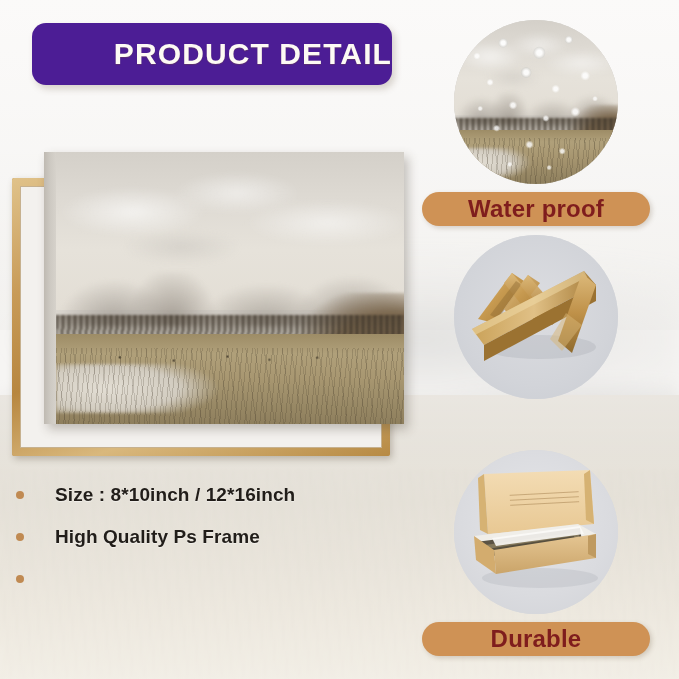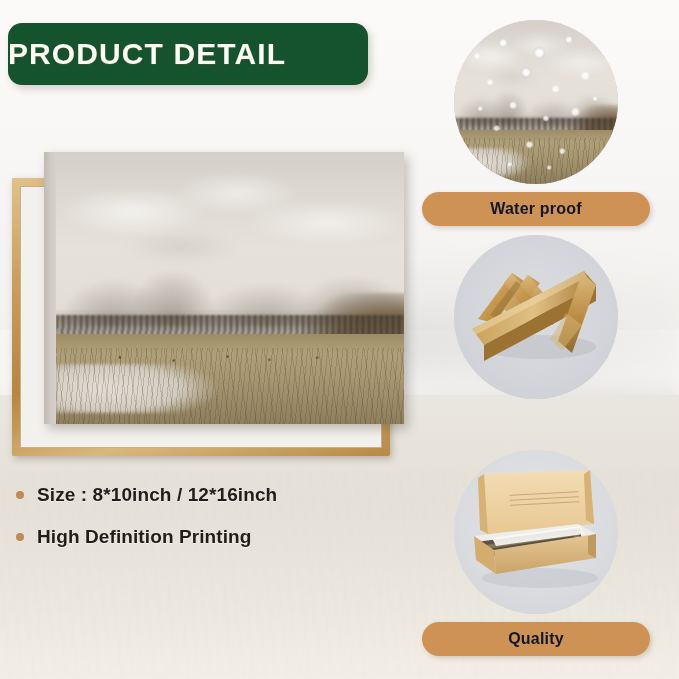--- a/index.html
+++ b/index.html
@@ -65,31 +65,31 @@
   }
   .bg-wash {
     position: absolute;
     inset: 0;
     background: linear-gradient(180deg, rgba(255,255,255,.62) 0%, rgba(255,255,255,.42) 38%, rgba(255,255,255,.46) 62%, rgba(255,255,255,.52) 100%);
   }
 
   
   .header-banner {
     position: absolute;
-    left: 8px;
+    left: 32px;
     top: 23px;
     width: 360px;
     height: 62px;
-    background: #14532d;
+    background: #4c1d95;
     border-radius: 14px;
     box-shadow: 3px 4px 7px rgba(90,70,45,.22);
     z-index: 6;
     display: flex;
     align-items: center;
-    justify-content: flex-start;
+    justify-content: flex-end;
   }
   .header-banner-text {
     color: #fdfaf4;
     font-size: 30px;
     font-weight: bold;
     letter-spacing: 1.1px;
     text-shadow: 0 1px 1px rgba(120,84,45,.35);
     white-space: nowrap;
   }
 
@@ -231,20 +231,21 @@
     position: absolute;
     left: 16px;
     top: 474px;
     width: 400px;
     z-index: 6;
   }
   .bullet-row {
     display: flex;
     align-items: center;
     height: 42px;
+    gap: 18px;
   }
   .bullet-dot {
     width: 8px; height: 8px;
     border-radius: 50%;
     background: #c08a52;
     flex: 0 0 auto;
     margin-right: 13px;
   }
   .bullet-text {
     color: #211d19;
@@ -276,22 +277,22 @@
     width: 228px;
     height: 34px;
     border-radius: 17px;
     background: #cf9255;
     box-shadow: 2px 2px 5px rgba(95,72,44,.22);
     display: flex;
     align-items: center;
     justify-content: center;
   }
   .feature-pill-text {
-    color: #0f172a;
-    font-size: 16px;
+    color: #7f1d1d;
+    font-size: 24px;
     font-weight: bold;
     white-space: nowrap;
     letter-spacing: .2px;
   }
 
   
   .droplets {
     position: absolute;
     inset: 0;
     background:
@@ -377,21 +378,24 @@
     </div>
   </div>
 
   <div class="bullet-list">
     <div class="bullet-row">
       <span class="bullet-dot"></span>
       <span class="bullet-text">Size : 8*10inch / 12*16inch</span>
     </div>
     <div class="bullet-row">
       <span class="bullet-dot"></span>
-      <span class="bullet-text">High Definition Printing</span>
+      <span class="bullet-text">High Quality Ps Frame</span>
+    </div>
+    <div class="bullet-row">
+      <span class="bullet-dot"></span>
     </div>
   </div>
 
   <div class="feature" style="top:20px;">
     <div class="feature-circle">
       <div class="paint">
         <div class="p-sky"></div>
         <div class="p-clouds"></div>
         <div class="p-mount"></div>
         <div class="p-hill"></div>
@@ -475,17 +479,17 @@
 
         <path d="M20 86 L40 100 L42 124 L22 110 Z" fill="#d3ac6e"></path>
         <path d="M40 100 L142 84 L142 108 L42 124 Z" fill="url(#frontG)"></path>
         <path d="M142 84 L142 108 L134 104 L134 86 Z" fill="#bf9a60"></path>
 
         <path d="M38 88 L126 76 L130 84 L42 96 Z" fill="#fbfaf7" opacity=".9"></path>
       </svg>
       <div class="box-note"></div>
     </div>
     <div class="feature-pill">
-      <span class="feature-pill-text">Quality</span>
+      <span class="feature-pill-text">Durable</span>
     </div>
   </div>
 
 </div>
 
 </body></html>

